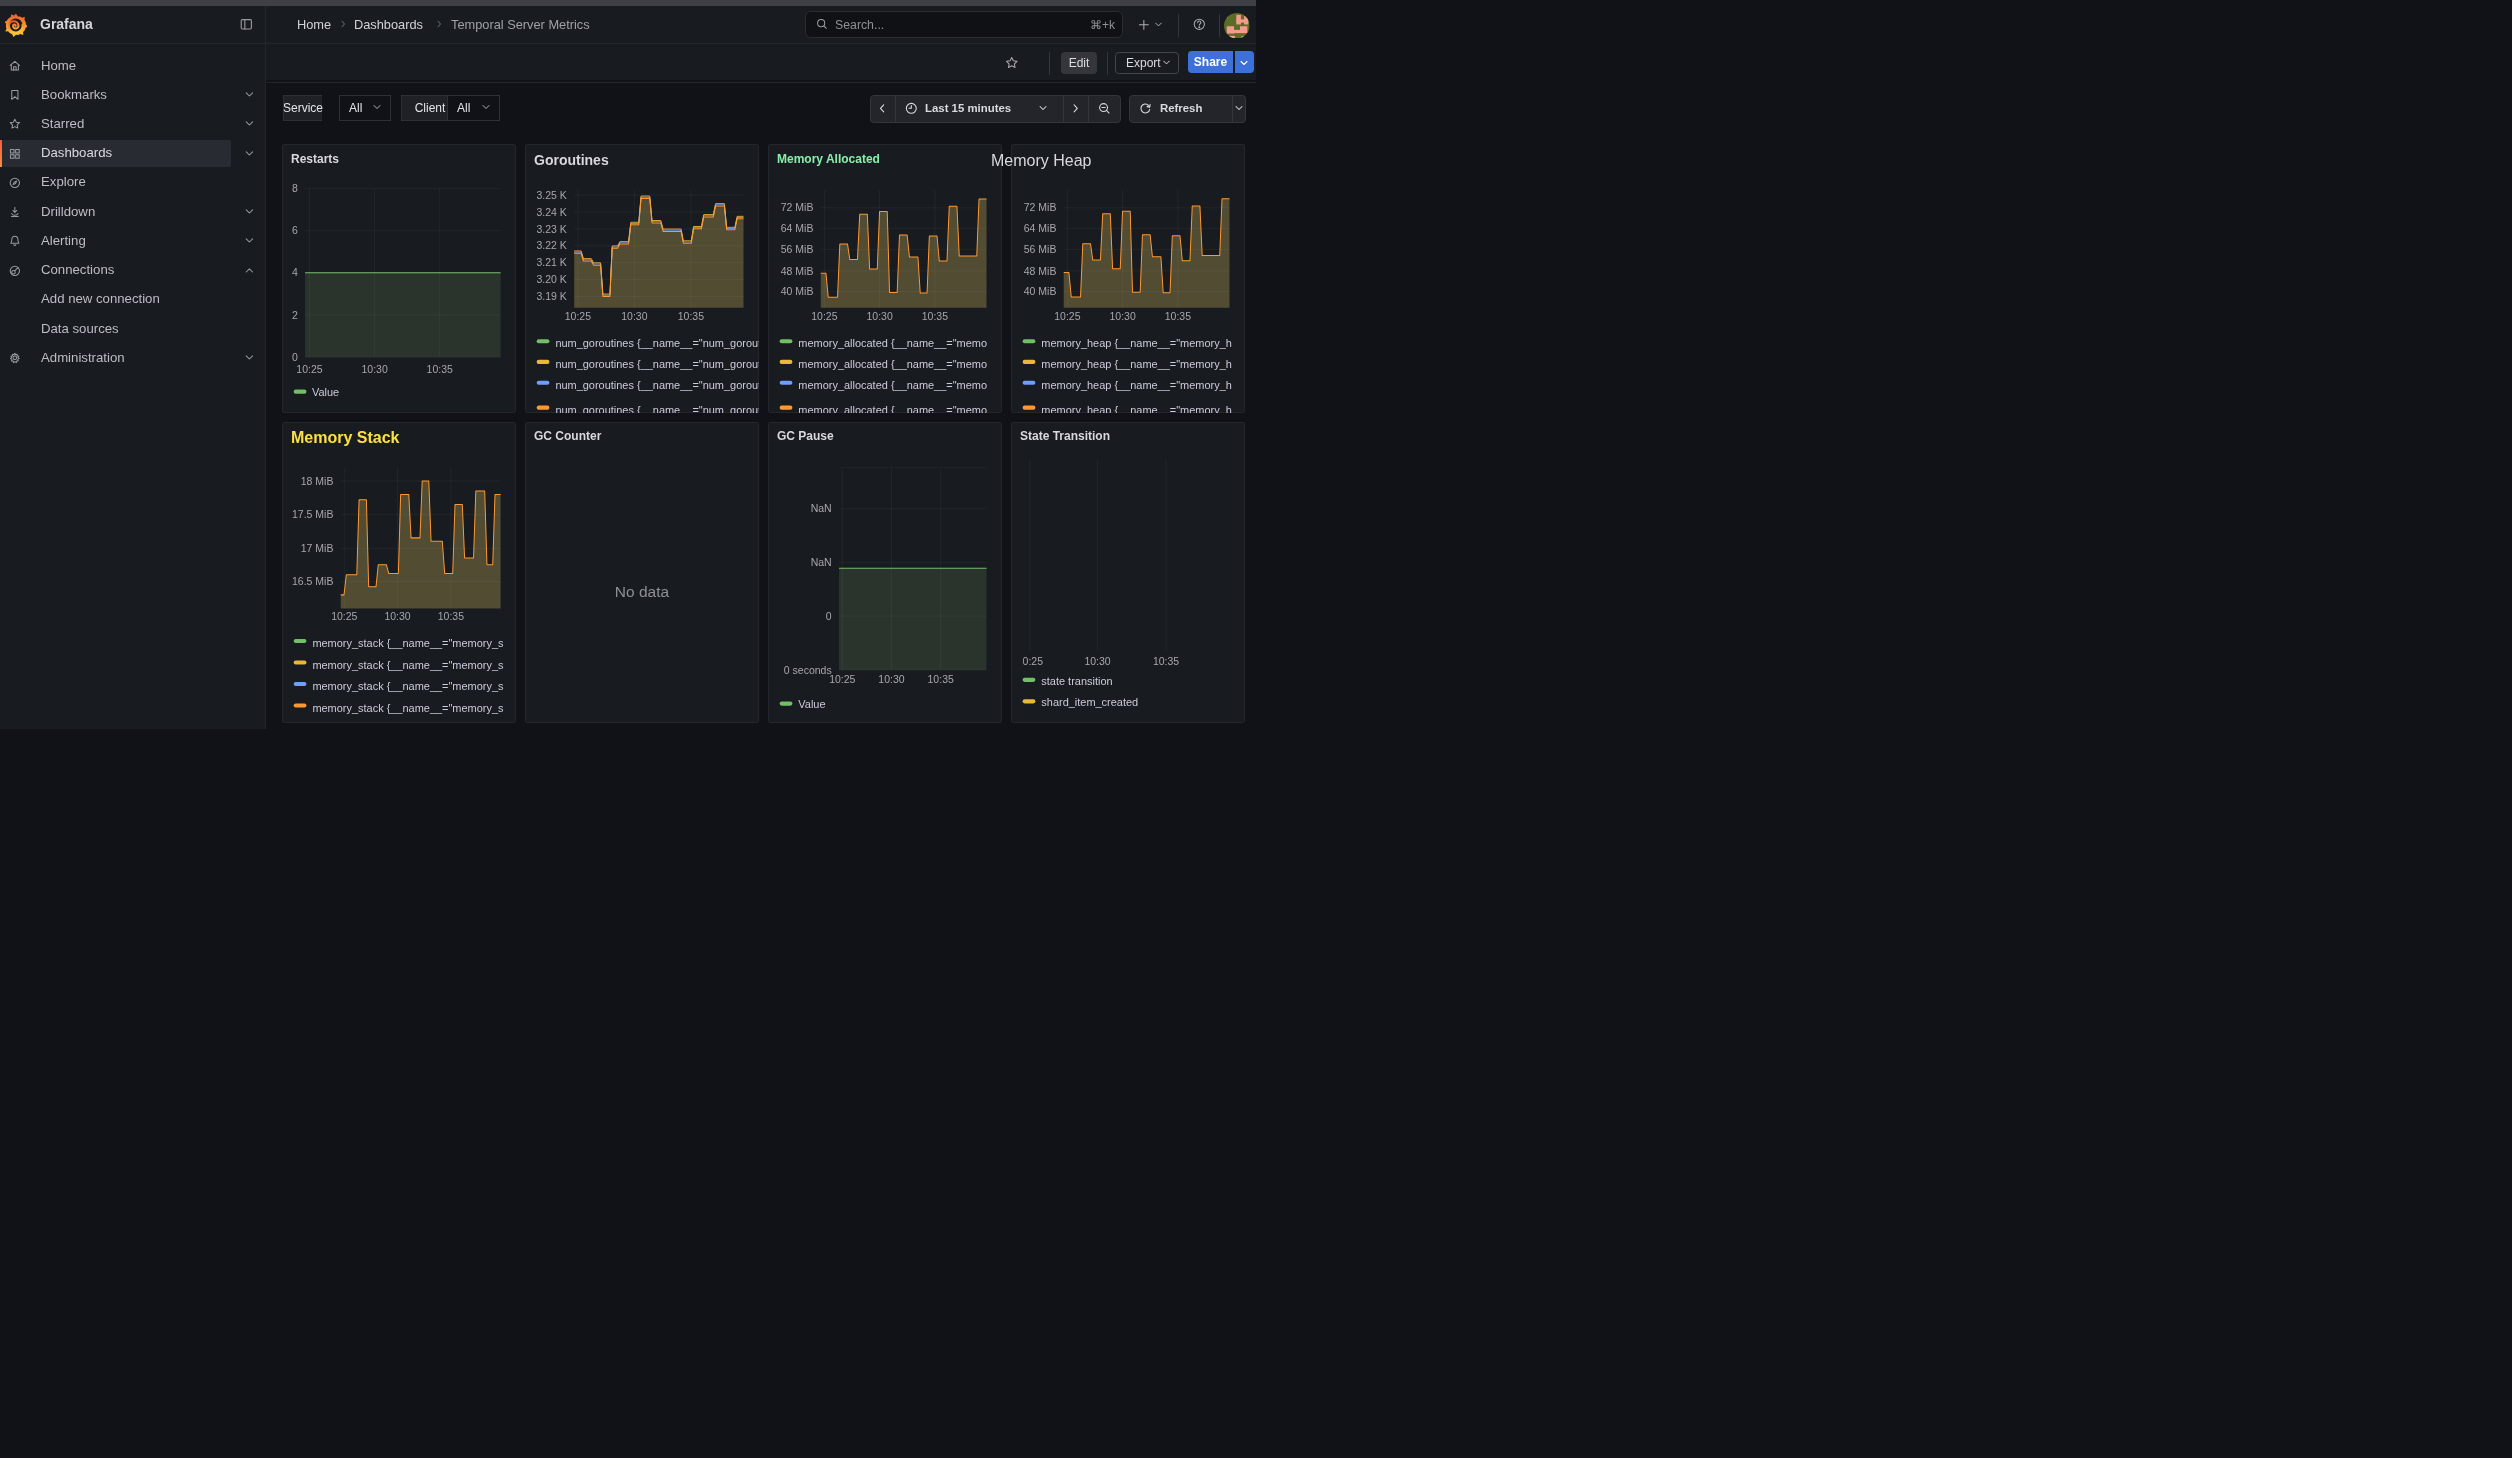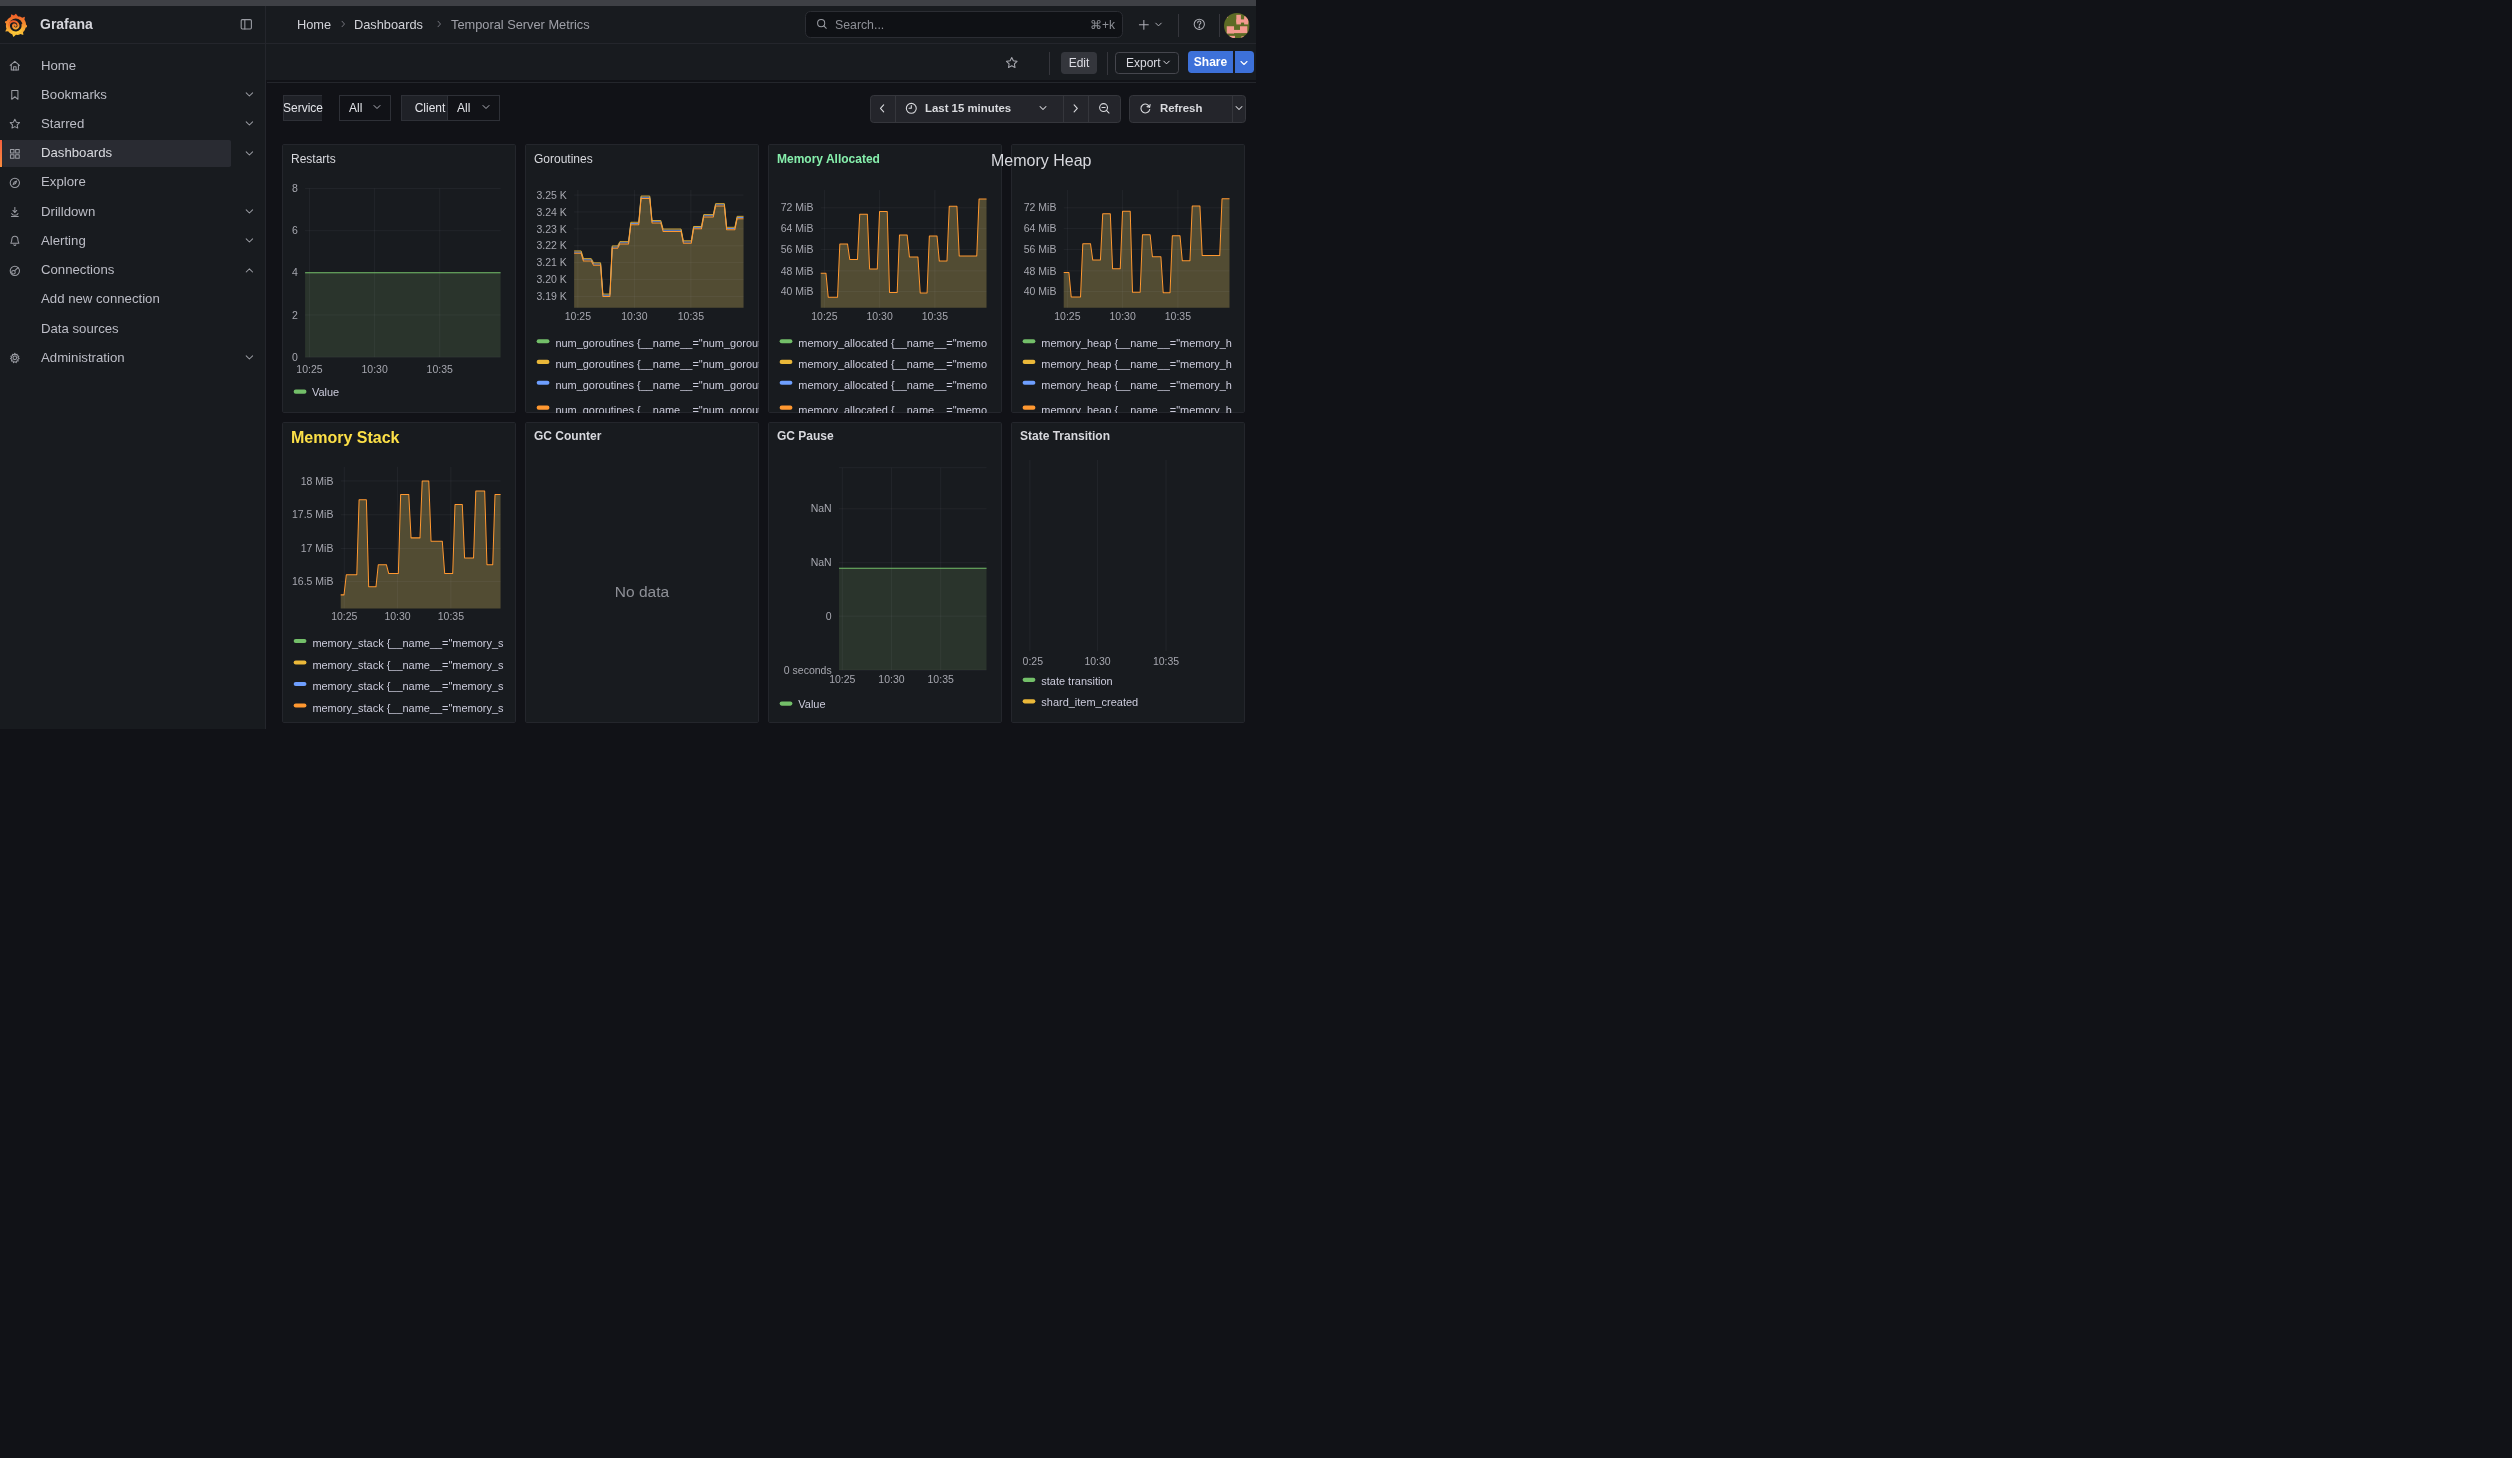--- a/index.html
+++ b/index.html
@@ -219,23 +219,23 @@
 <div class="abs" style="left:1232px;top:95px;width:0.9px;height:26.5px;background:#35363c"></div>
 <svg style="position:absolute;left:1138px;top:101px" width="14.6" height="14.6" viewBox="0 0 20 20" fill="none" stroke="#d9dade" stroke-width="1.5" stroke-linecap="round" stroke-linejoin="round">
     <path d="M15.9 8.3 A6.1 6.1 0 1 0 16.1 11.6"></path>
     <path d="M16.6 4.9 L15.9 8.4 L12.4 7.7"></path>
   </svg>
 <div class="abs" style="left:1160px;top:102px;font-size:11.4px;font-weight:700;color:#d9dade">Refresh</div>
 <svg style="position:absolute;left:1233px;top:102px" width="12" height="12" viewBox="0 0 20 20" fill="none" stroke="#d9dade" stroke-width="1.7" stroke-linecap="round" stroke-linejoin="round">
     <path d="M5 7.5 L10 12.5 L15 7.5"></path>
   </svg>
 <div class="panel" style="left:282px;top:144px;width:234px;height:269px"></div>
-<div class="abs" style="left:291px;top:152px;font-size:12px;font-weight:400;color:#d8d9de">Restarts</div>
+<div class="abs" style="left:291px;top:152px;font-size:12px;font-weight:700;color:#d8d9de">Restarts</div>
 <div class="panel" style="left:525px;top:144px;width:234px;height:269px"></div>
-<div class="abs" style="left:534px;top:152px;font-size:12px;font-weight:400;color:#d8d9de">Goroutines</div>
+<div class="abs" style="left:534px;top:152px;font-size:14px;font-weight:700;color:#d8d9de">Goroutines</div>
 <div class="panel" style="left:768px;top:144px;width:234px;height:269px"></div>
 <div class="abs" style="left:777px;top:152px;font-size:12px;font-weight:700;color:#86efac">Memory Allocated</div>
 <div class="panel" style="left:1011px;top:144px;width:234px;height:269px"></div>
 <div class="abs" style="left:991px;top:152px;font-size:16px;font-weight:400;color:#d8d9de">Memory Heap</div>
 <div class="panel" style="left:282px;top:422px;width:234px;height:301px"></div>
 <div class="abs" style="left:291px;top:429px;font-size:16px;font-weight:700;color:#fde047">Memory Stack</div>
 <div class="panel" style="left:525px;top:422px;width:234px;height:301px"></div>
 <div class="abs" style="left:534px;top:429px;font-size:12px;font-weight:700;color:#d8d9de">GC Counter</div>
 <div class="panel" style="left:768px;top:422px;width:234px;height:301px"></div>
 <div class="abs" style="left:777px;top:429px;font-size:12px;font-weight:700;color:#d8d9de">GC Pause</div>

